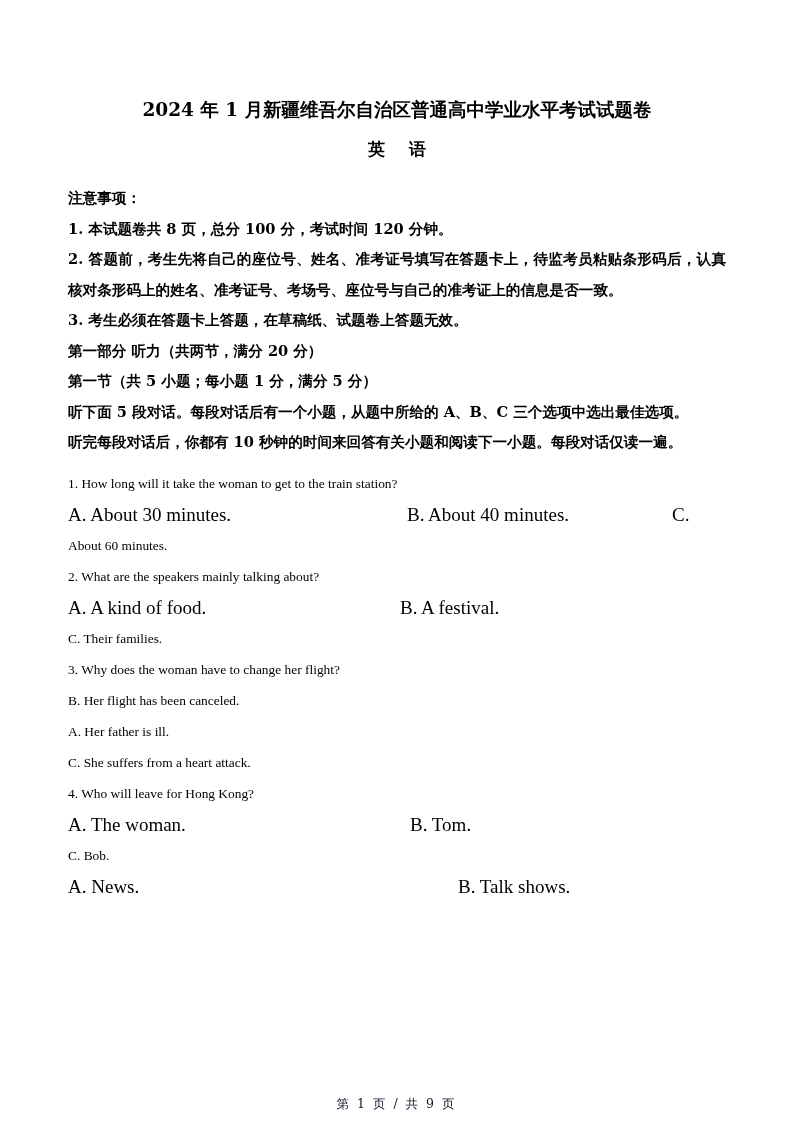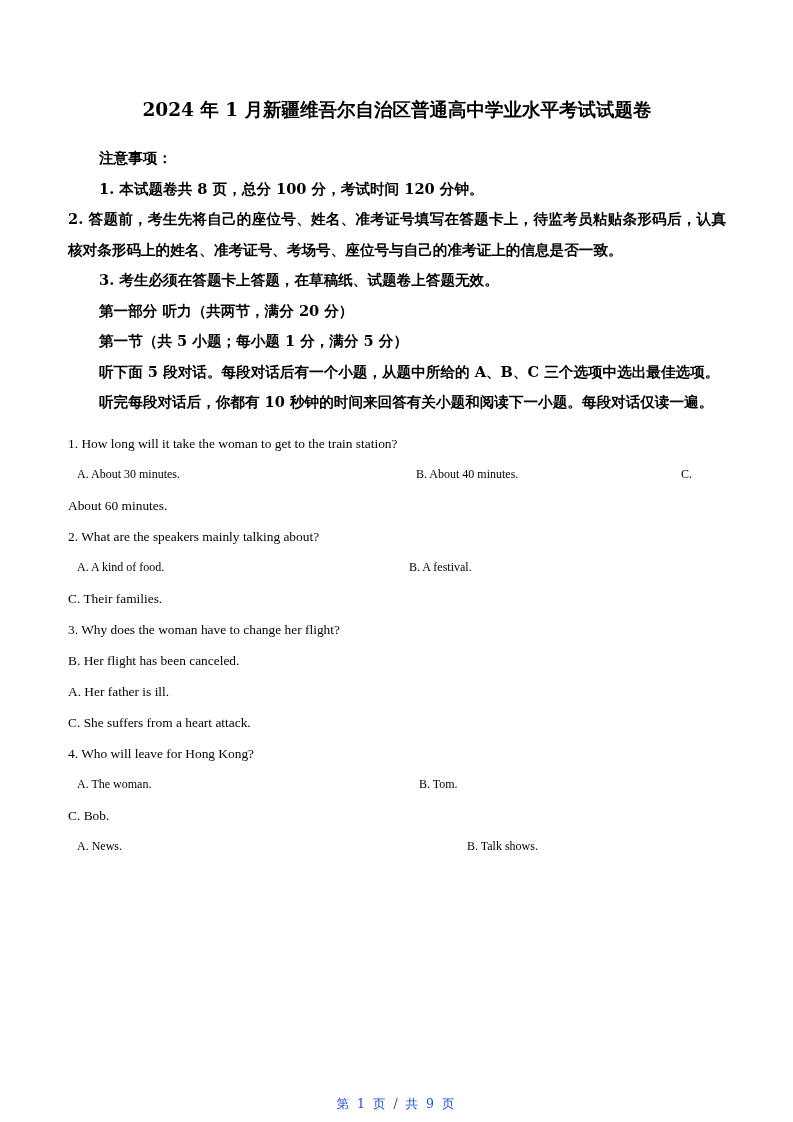--- a/index.html
+++ b/index.html
@@ -57,68 +57,68 @@
   .cn {
     font-family: "DejaVu Serif", "Liberation Serif", serif;
     font-weight: bold;
     font-size: 14.6px;
     line-height: 30.5px;
     margin: 0;
     text-align: justify;
     text-justify: inter-ideograph;
   }
   .cn-first { padding-top: 22px; }
-  .cn-tight { text-align: left; margin-left: 31px; }
+  .cn-tight { text-align: left; }
 
   
   .q-block { }
   .qline {
     font-family: "Liberation Serif", "DejaVu Serif", serif;
     font-weight: normal;
     font-size: 13.4px;
     line-height: 31px;
     margin: 0;
     white-space: nowrap;
     position: relative;
   }
   .qline.first-q { padding-top: 10px; }
   .opt-row {
     position: relative;
     height: 31px;
     line-height: 31px;
     font-family: "Liberation Serif", "DejaVu Serif", serif;
-    font-size: 12px;
-    margin-left: 9px;
+    font-size: 19px;
   }
   .opt {
     position: absolute;
     top: 0;
     white-space: nowrap;
   }
 
   
   .footer {
     position: absolute;
     left: 0;
     right: 0;
     top: 1096px;
     text-align: center;
     font-family: "DejaVu Serif", "Liberation Serif", serif;
     font-size: 12.5px;
     letter-spacing: 2px;
-    color: #1d4ed8;
+    color: #0f172a;
   }
 </style>
 </head>
 <body>
 
 <div class="page">
   <div class="content">
 
     <h1 class="doc-title">2024 年 1 月新疆维吾尔自治区普通高中学业水平考试试题卷</h1>
+    <h2 class="doc-subtitle">英 语</h2>
 
     <p class="cn cn-first cn-tight">注意事项：</p>
     <p class="cn cn-tight">1. 本试题卷共 8 页，总分 100 分，考试时间 120 分钟。</p>
     <p class="cn">2. 答题前，考生先将自己的座位号、姓名、准考证号填写在答题卡上，待监考员粘贴条形码后，认真核对条形码上的姓名、准考证号、考场号、座位号与自己的准考证上的信息是否一致。</p>
     <p class="cn cn-tight">3. 考生必须在答题卡上答题，在草稿纸、试题卷上答题无效。</p>
 
     <p class="cn cn-tight">第一部分  听力（共两节，满分 20 分）</p>
     <p class="cn cn-tight">第一节（共 5 小题；每小题 1 分，满分 5 分）</p>
     <p class="cn cn-tight">听下面 5 段对话。每段对话后有一个小题，从题中所给的 A、B、C 三个选项中选出最佳选项。</p>
     <p class="cn cn-tight">听完每段对话后，你都有 10 秒钟的时间来回答有关小题和阅读下一小题。每段对话仅读一遍。</p>

